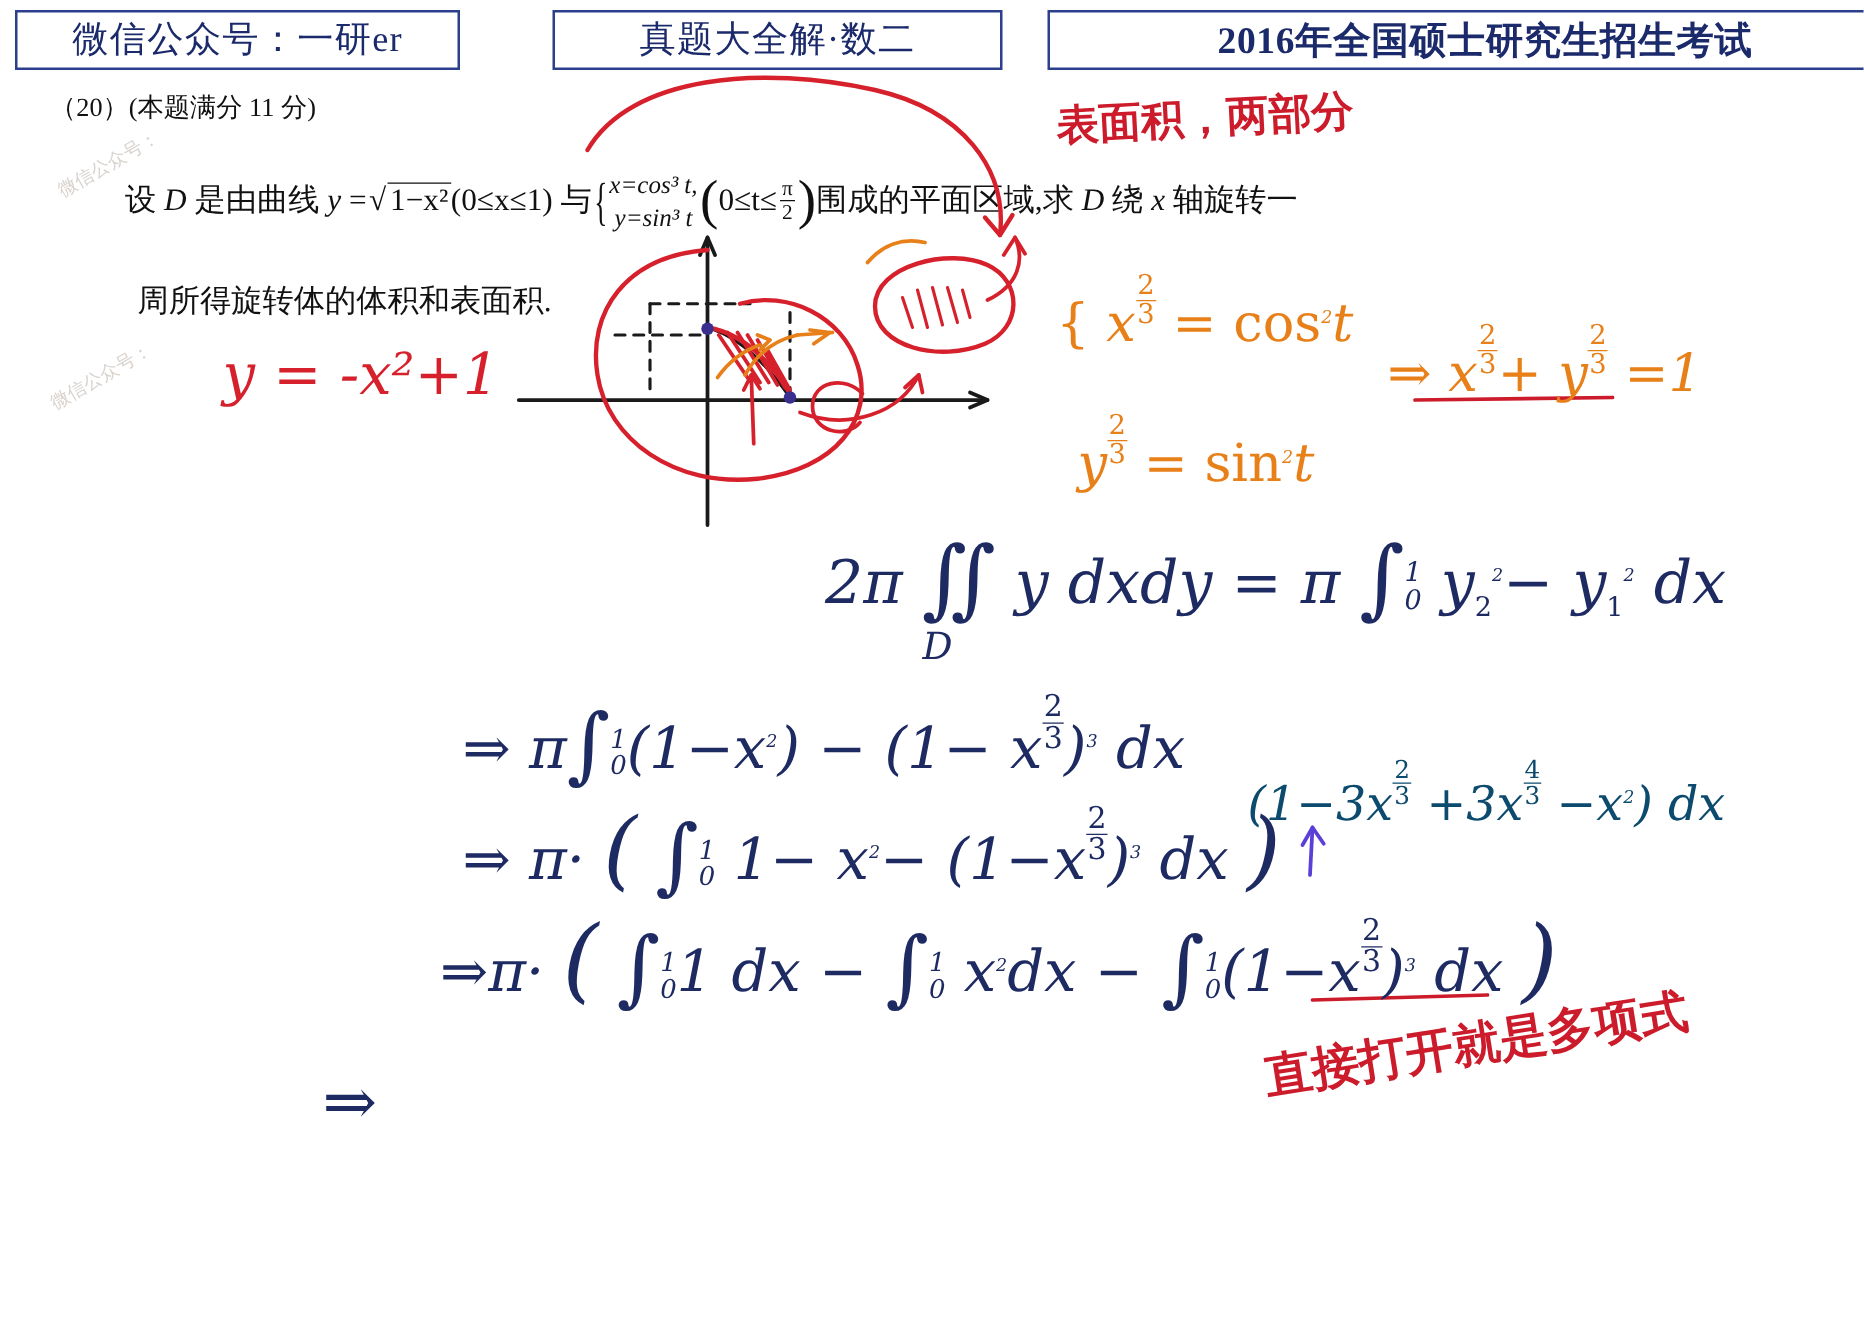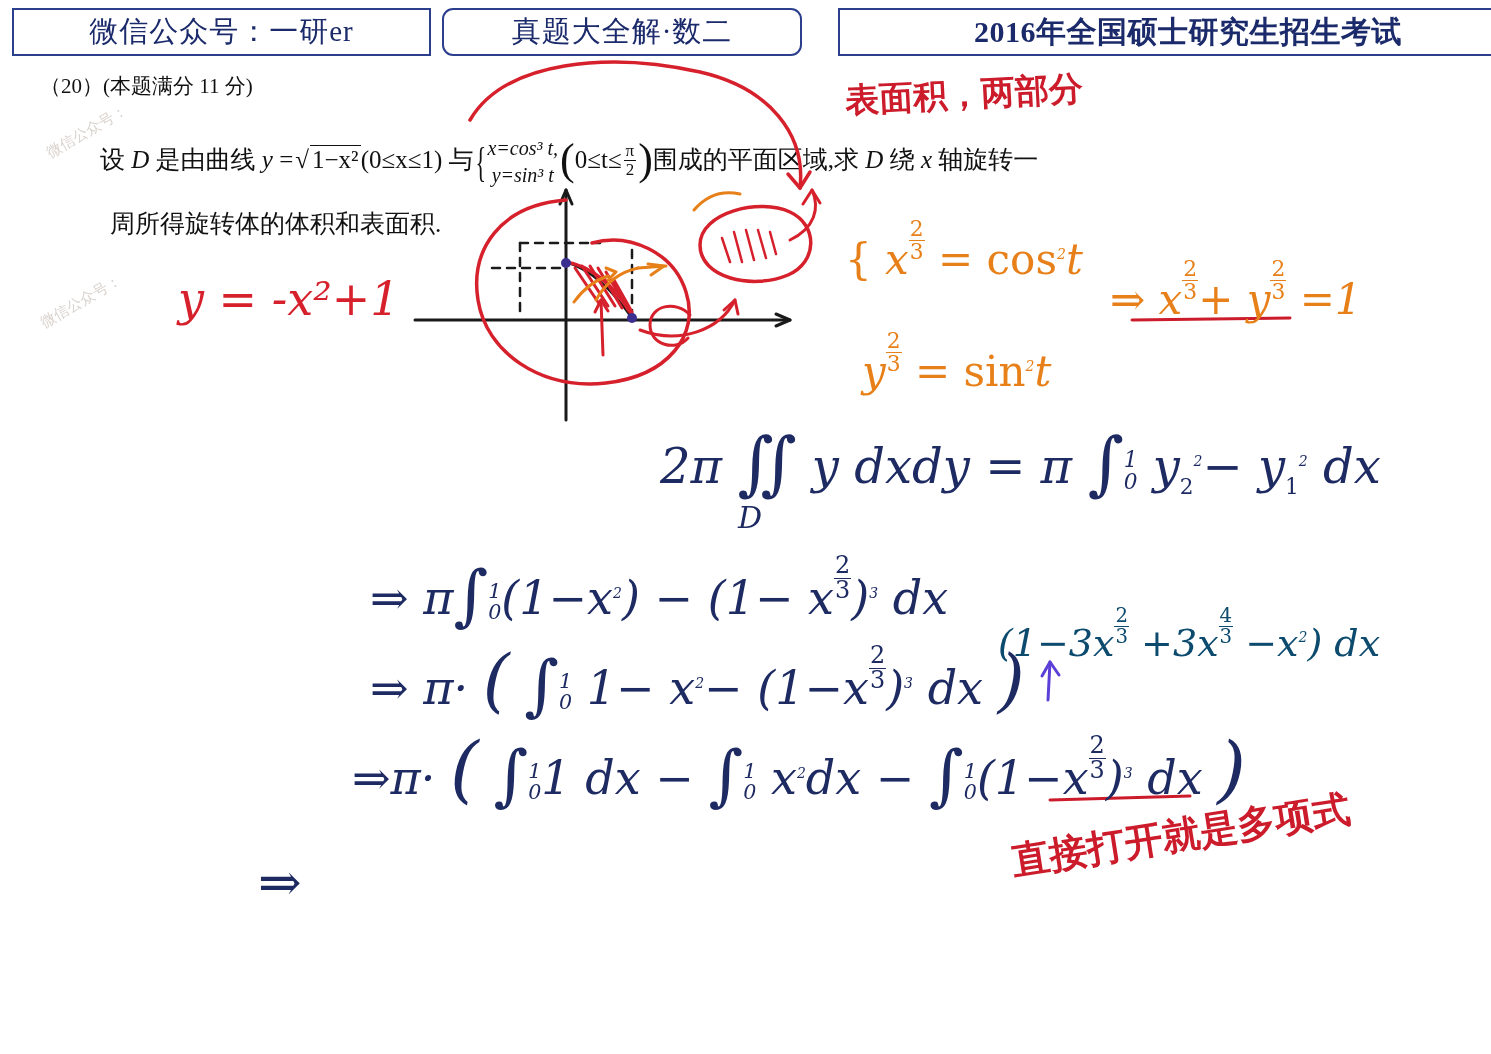--- a/index.html
+++ b/index.html
@@ -33,33 +33,32 @@
     display: flex;
     align-items: center;
     justify-content: center;
     color: #1b2a6b;
     font-family: "Liberation Serif", serif;
     white-space: nowrap;
   }
   #hdr-wechat {
     left: 12px;
     top: 0;
-    width: 419px;
+    width: 356px;
     height: 48px;
     font-size: 29px;
     letter-spacing: 1px;
   }
   #hdr-series {
     left: 442px;
     top: 0;
     width: 360px;
     height: 48px;
     font-size: 29px;
     letter-spacing: 1px;
-    border-radius: 11px;
   }
   #hdr-exam {
     left: 838px;
     top: 0;
     width: 700px;
     height: 48px;
     font-size: 30px;
     font-weight: bold;
     letter-spacing: 0.5px;
   }
@@ -78,21 +77,21 @@
     left: 100px;
     top: 135px;
     font-size: 25px;
     color: #111;
     white-space: nowrap;
     font-family: "Liberation Serif", serif;
   }
   .problem-line2 {
     position: absolute;
     left: 110px;
-    top: 207px;
+    top: 224px;
     font-size: 25px;
     color: #111;
     white-space: nowrap;
     font-family: "Liberation Serif", serif;
   }
   .mi { font-style: italic; font-family: "Liberation Serif", serif; }
   .sqrt-wrap { display: inline-block; position: relative; padding-left: 2px; }
   .sqrt-bar {
     display: inline-block;
     border-top: 1px solid #111;

